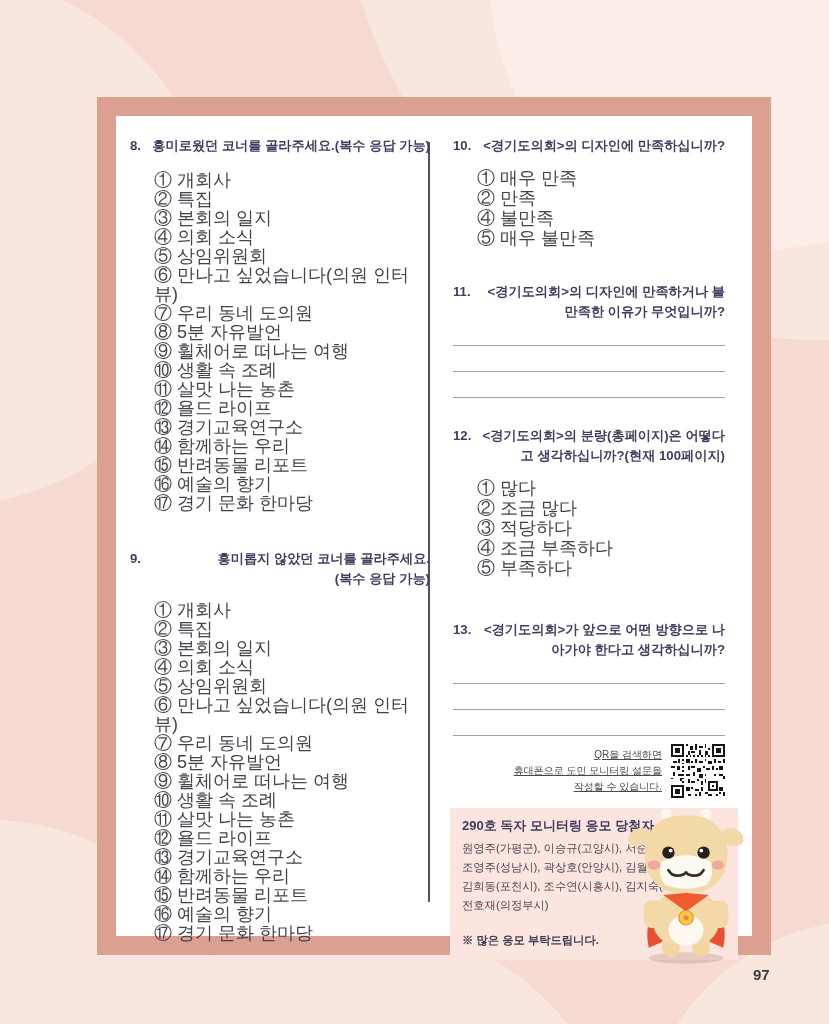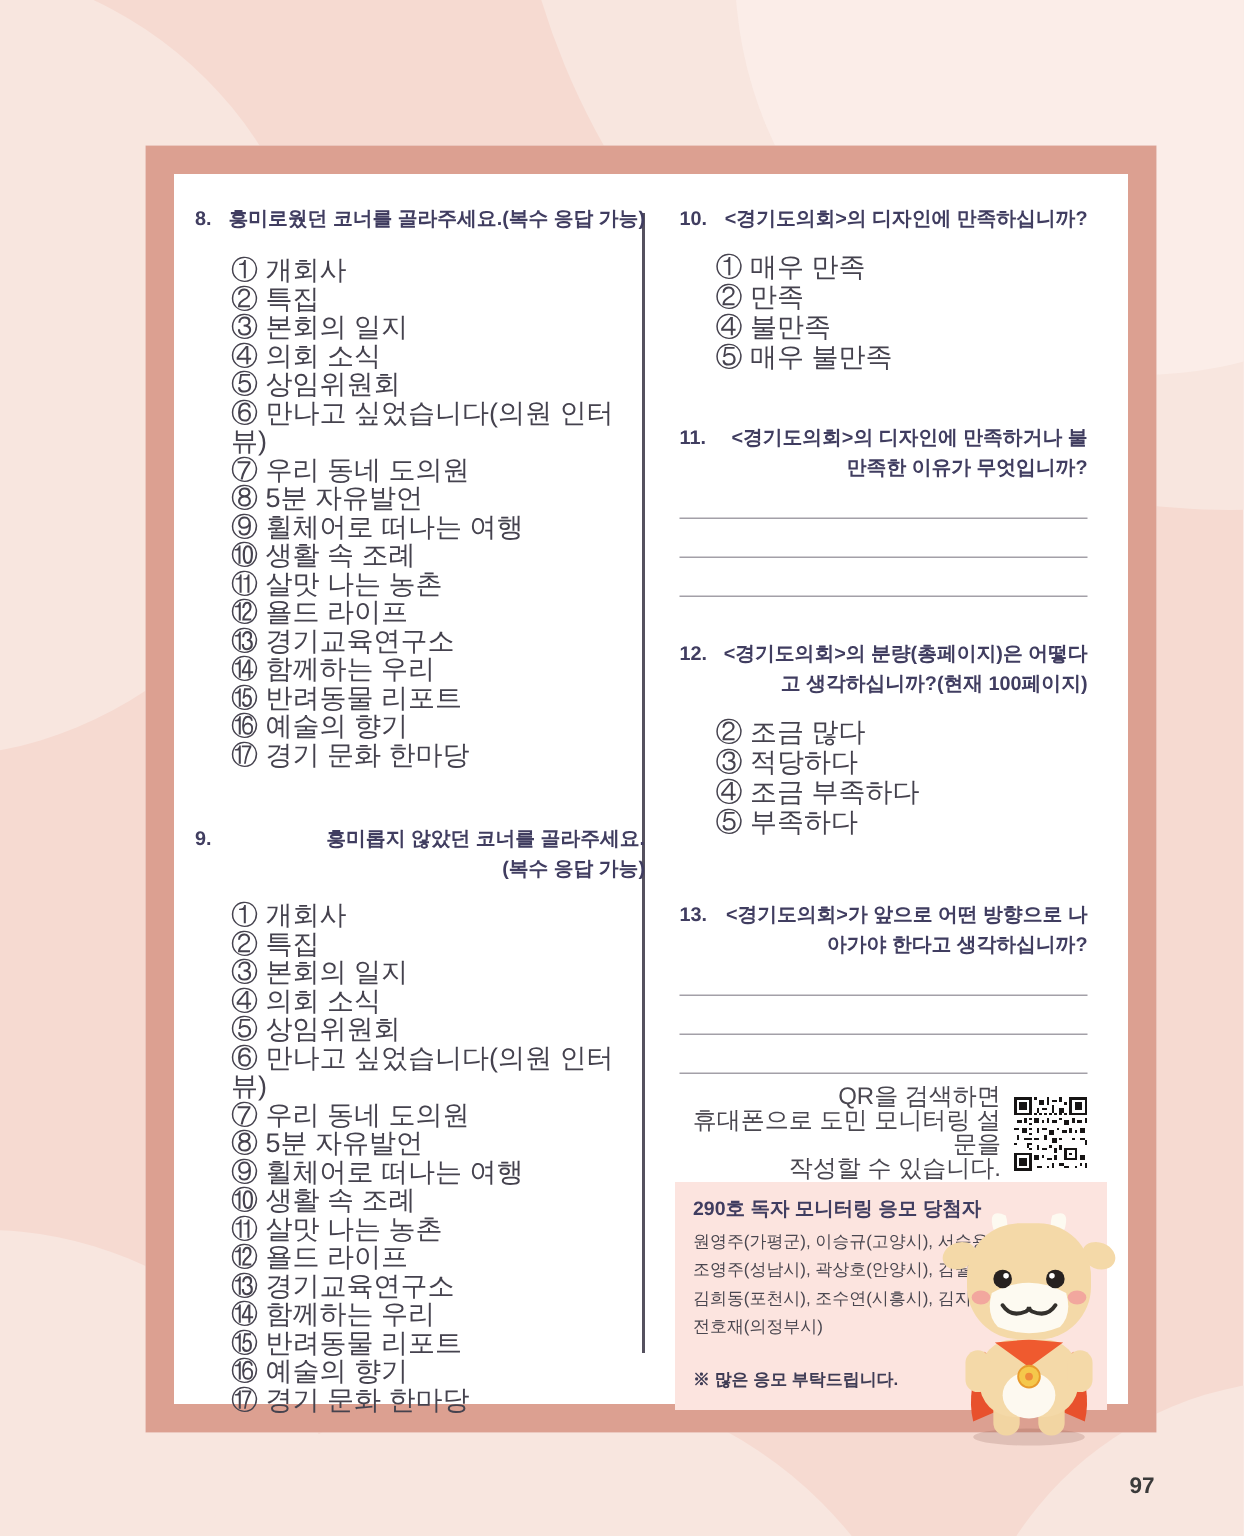--- a/index.html
+++ b/index.html
@@ -28,30 +28,30 @@
   .col-right .option{line-height:20px;}
   .col-right .options{margin-top:12px;}
   .sec-q9{margin-top:36px;}
   .sec-q9 .options{margin-top:12px;}
   .sec-q11{margin-top:34px;}
   .sec-q12{margin-top:28px;}
   .sec-q13{margin-top:42px;}
   .answer-lines{margin-top:-2px;}
   .answer-line{height:26px;border-bottom:1px solid var(--answer-line);}
   .qr-row{display:flex;justify-content:flex-end;align-items:center;gap:9px;margin-top:8px;}
-  .qr-text{text-align:right;font-size:16px;line-height:16px;color:#4a4750;}
+  .qr-text{text-align:right;font-size:10px;line-height:16px;color:#4a4750;text-decoration:underline;}
   .qr-code{display:block;}
-  .winner-box{margin-left:-3px;width:288px;background:var(--winner-box-bg);
+  .winner-box{margin-top:10px;margin-left:-3px;width:288px;background:var(--winner-box-bg);
               padding:9px 12px 10px;}
   .winner-title{font-size:13px;font-weight:bold;color:var(--heading);margin-bottom:4px;}
   .winner-line{font-size:11.3px;line-height:19px;color:#4a4750;}
   .winner-last{display:flex;gap:16px;font-size:11.3px;line-height:19px;color:#4a4750;flex-direction:column;}
   .winner-note{font-weight:bold;color:#3f3c55;}
   .mascot{position:absolute;left:624px;top:802px;width:124px;z-index:5;}
-  .page-number{position:absolute;left:753px;top:966px;font-size:15px;font-weight:bold;color:#3a3a3a;z-index:2;margin-top:16px;}
+  .page-number{position:absolute;left:753px;top:966px;font-size:15px;font-weight:bold;color:#3a3a3a;z-index:2;}
 </style>
 </head>
 <body>
 
 <div class="page">
 
   <div class="circle" style="left:340px;top:-620px;width:960px;height:960px;"></div>
   <div class="circle hi" style="left:490px;top:-290px;width:540px;height:540px;"></div>
   <div class="circle" style="left:-315px;top:-25px;width:530px;height:530px;"></div>
   <div class="circle" style="left:-260px;top:820px;width:500px;height:500px;"></div>
@@ -146,20 +146,21 @@
             <div class="answer-line"></div>
           </div>
         </section>
 
         <section class="sec-q12">
           <div class="q-head">
             <span class="q-num">12.</span>
             <span class="q-title-wrap">&lt;경기도의회&gt;의 분량(총페이지)은 어떻다고 생각하십니까?(현재 100페이지)</span>
           </div>
           <div class="options">
+              <div class="option">① 많다</div>
               <div class="option">② 조금 많다</div>
               <div class="option">③ 적당하다</div>
               <div class="option">④ 조금 부족하다</div>
               <div class="option">⑤ 부족하다</div>
             </div>
         </section>
 
         <section class="sec-q13">
           <div class="q-head">
             <span class="q-num">13.</span>

